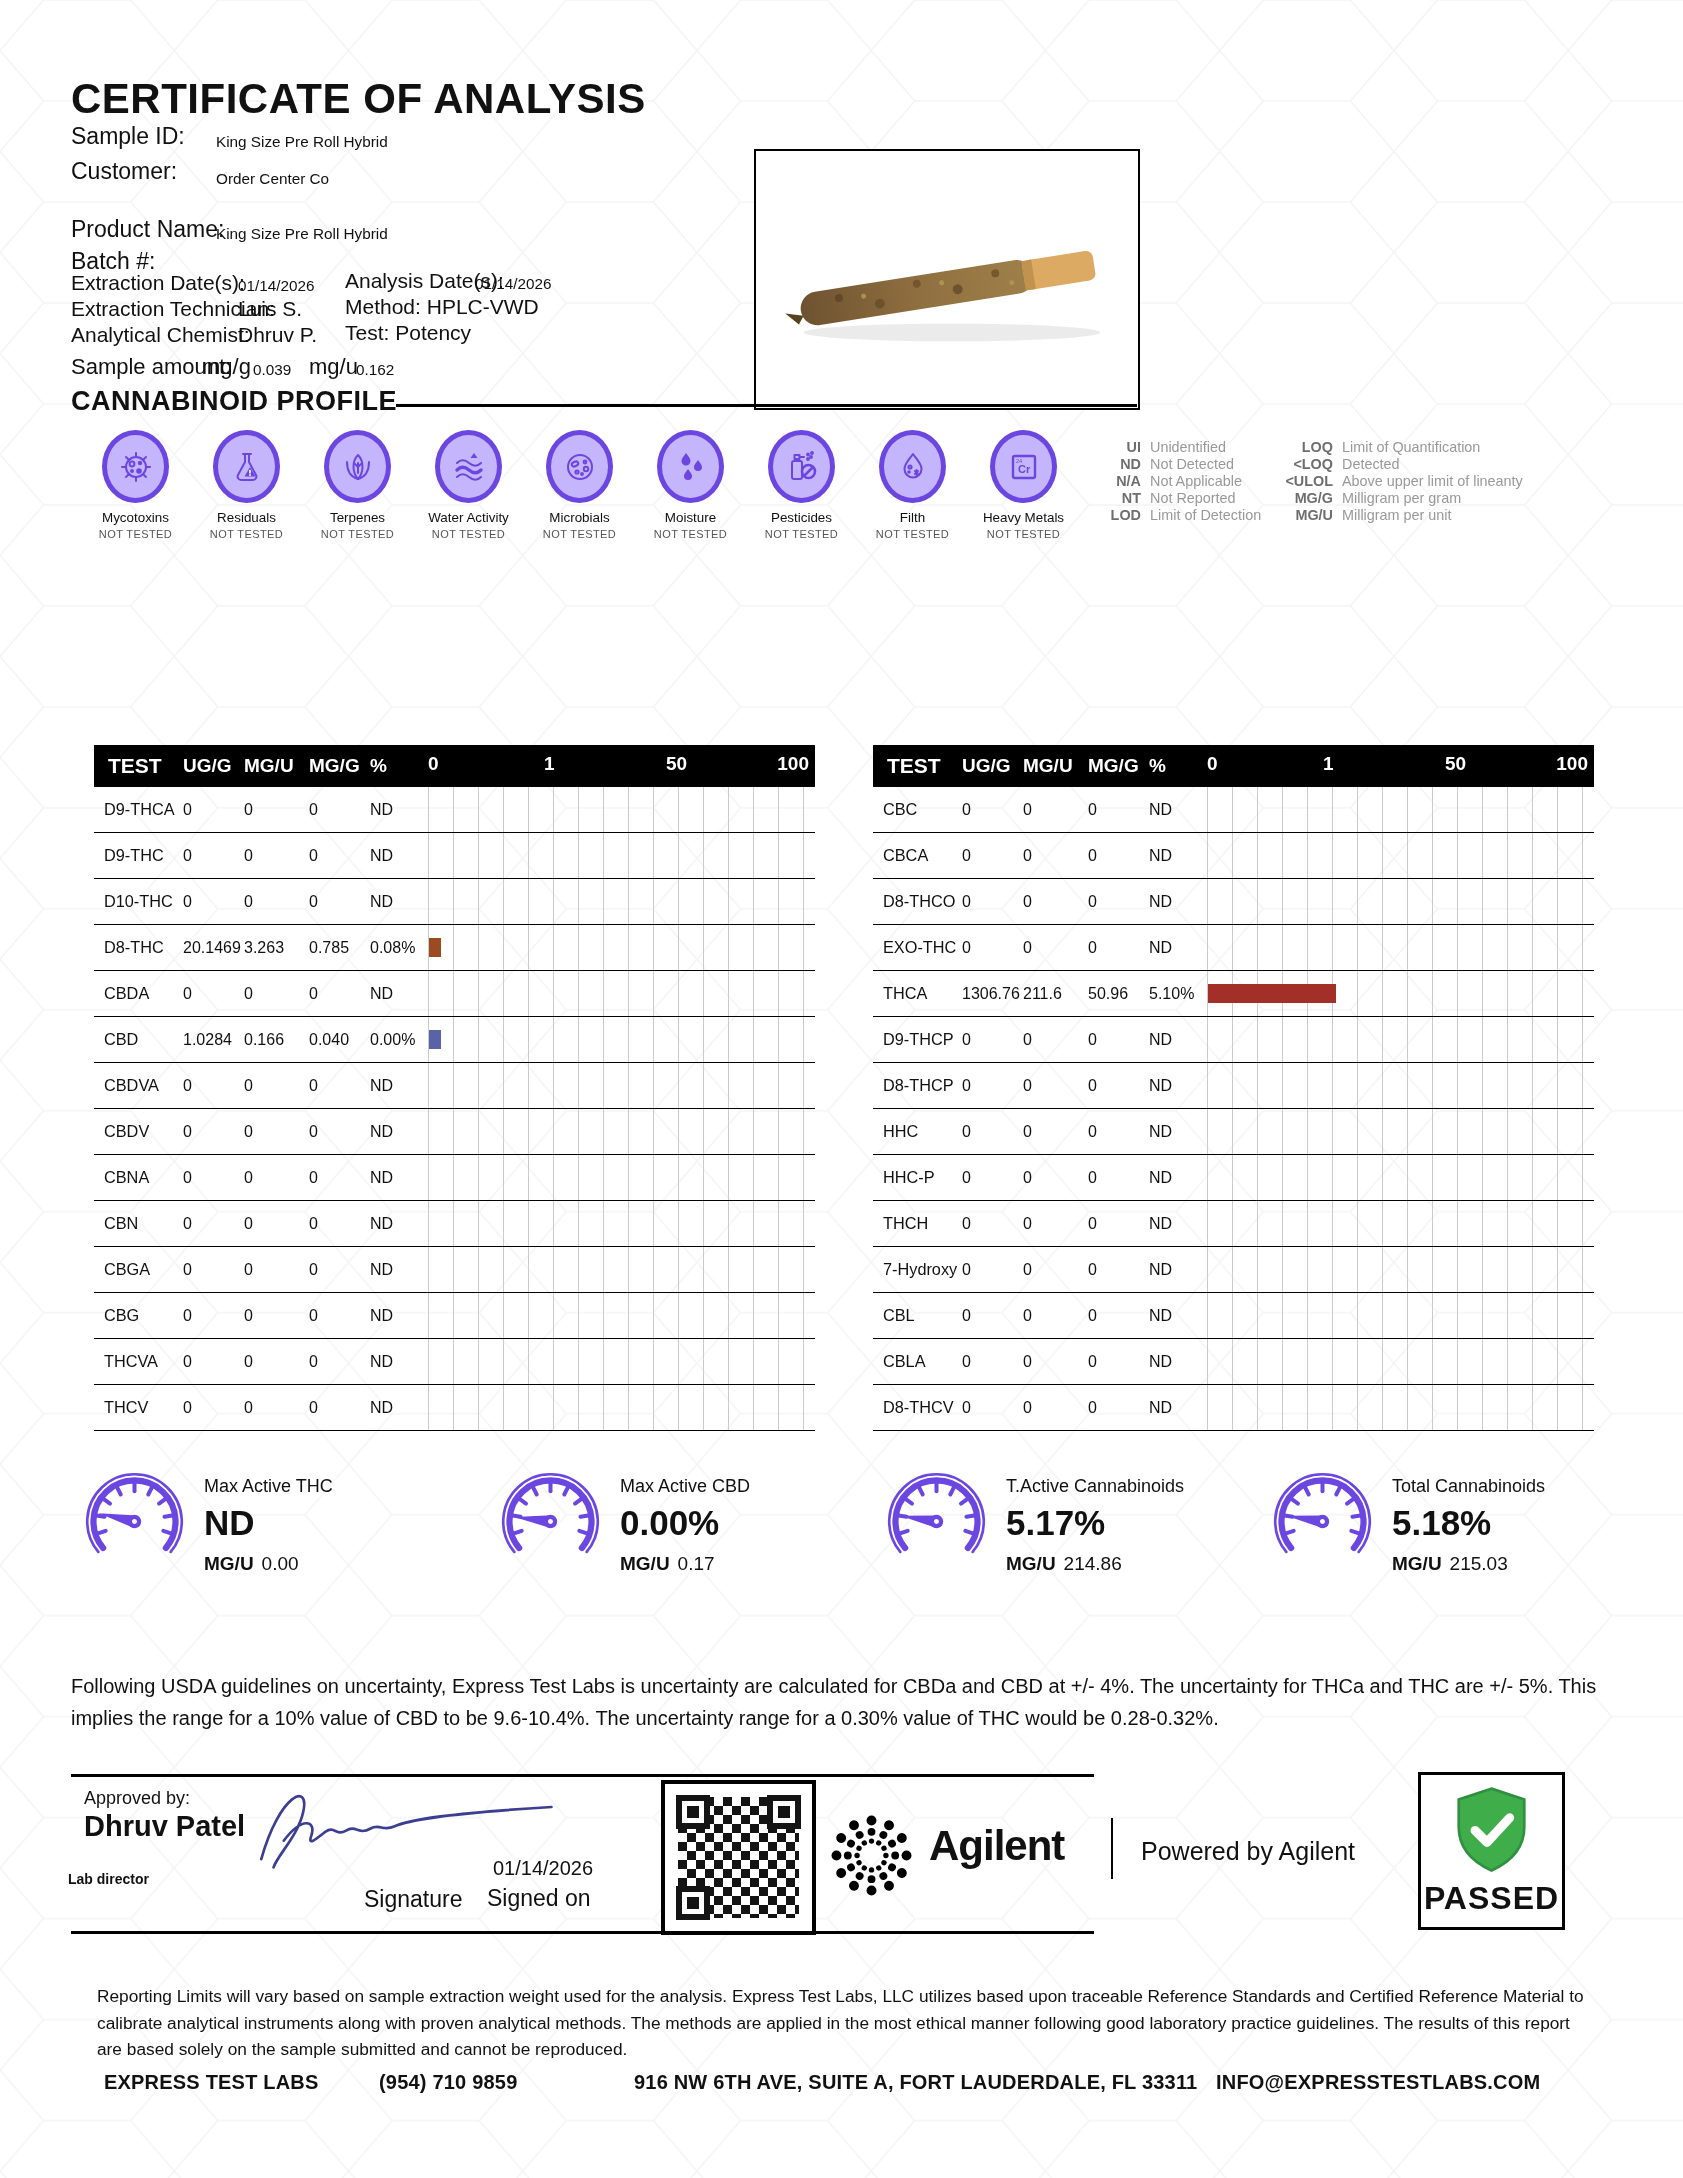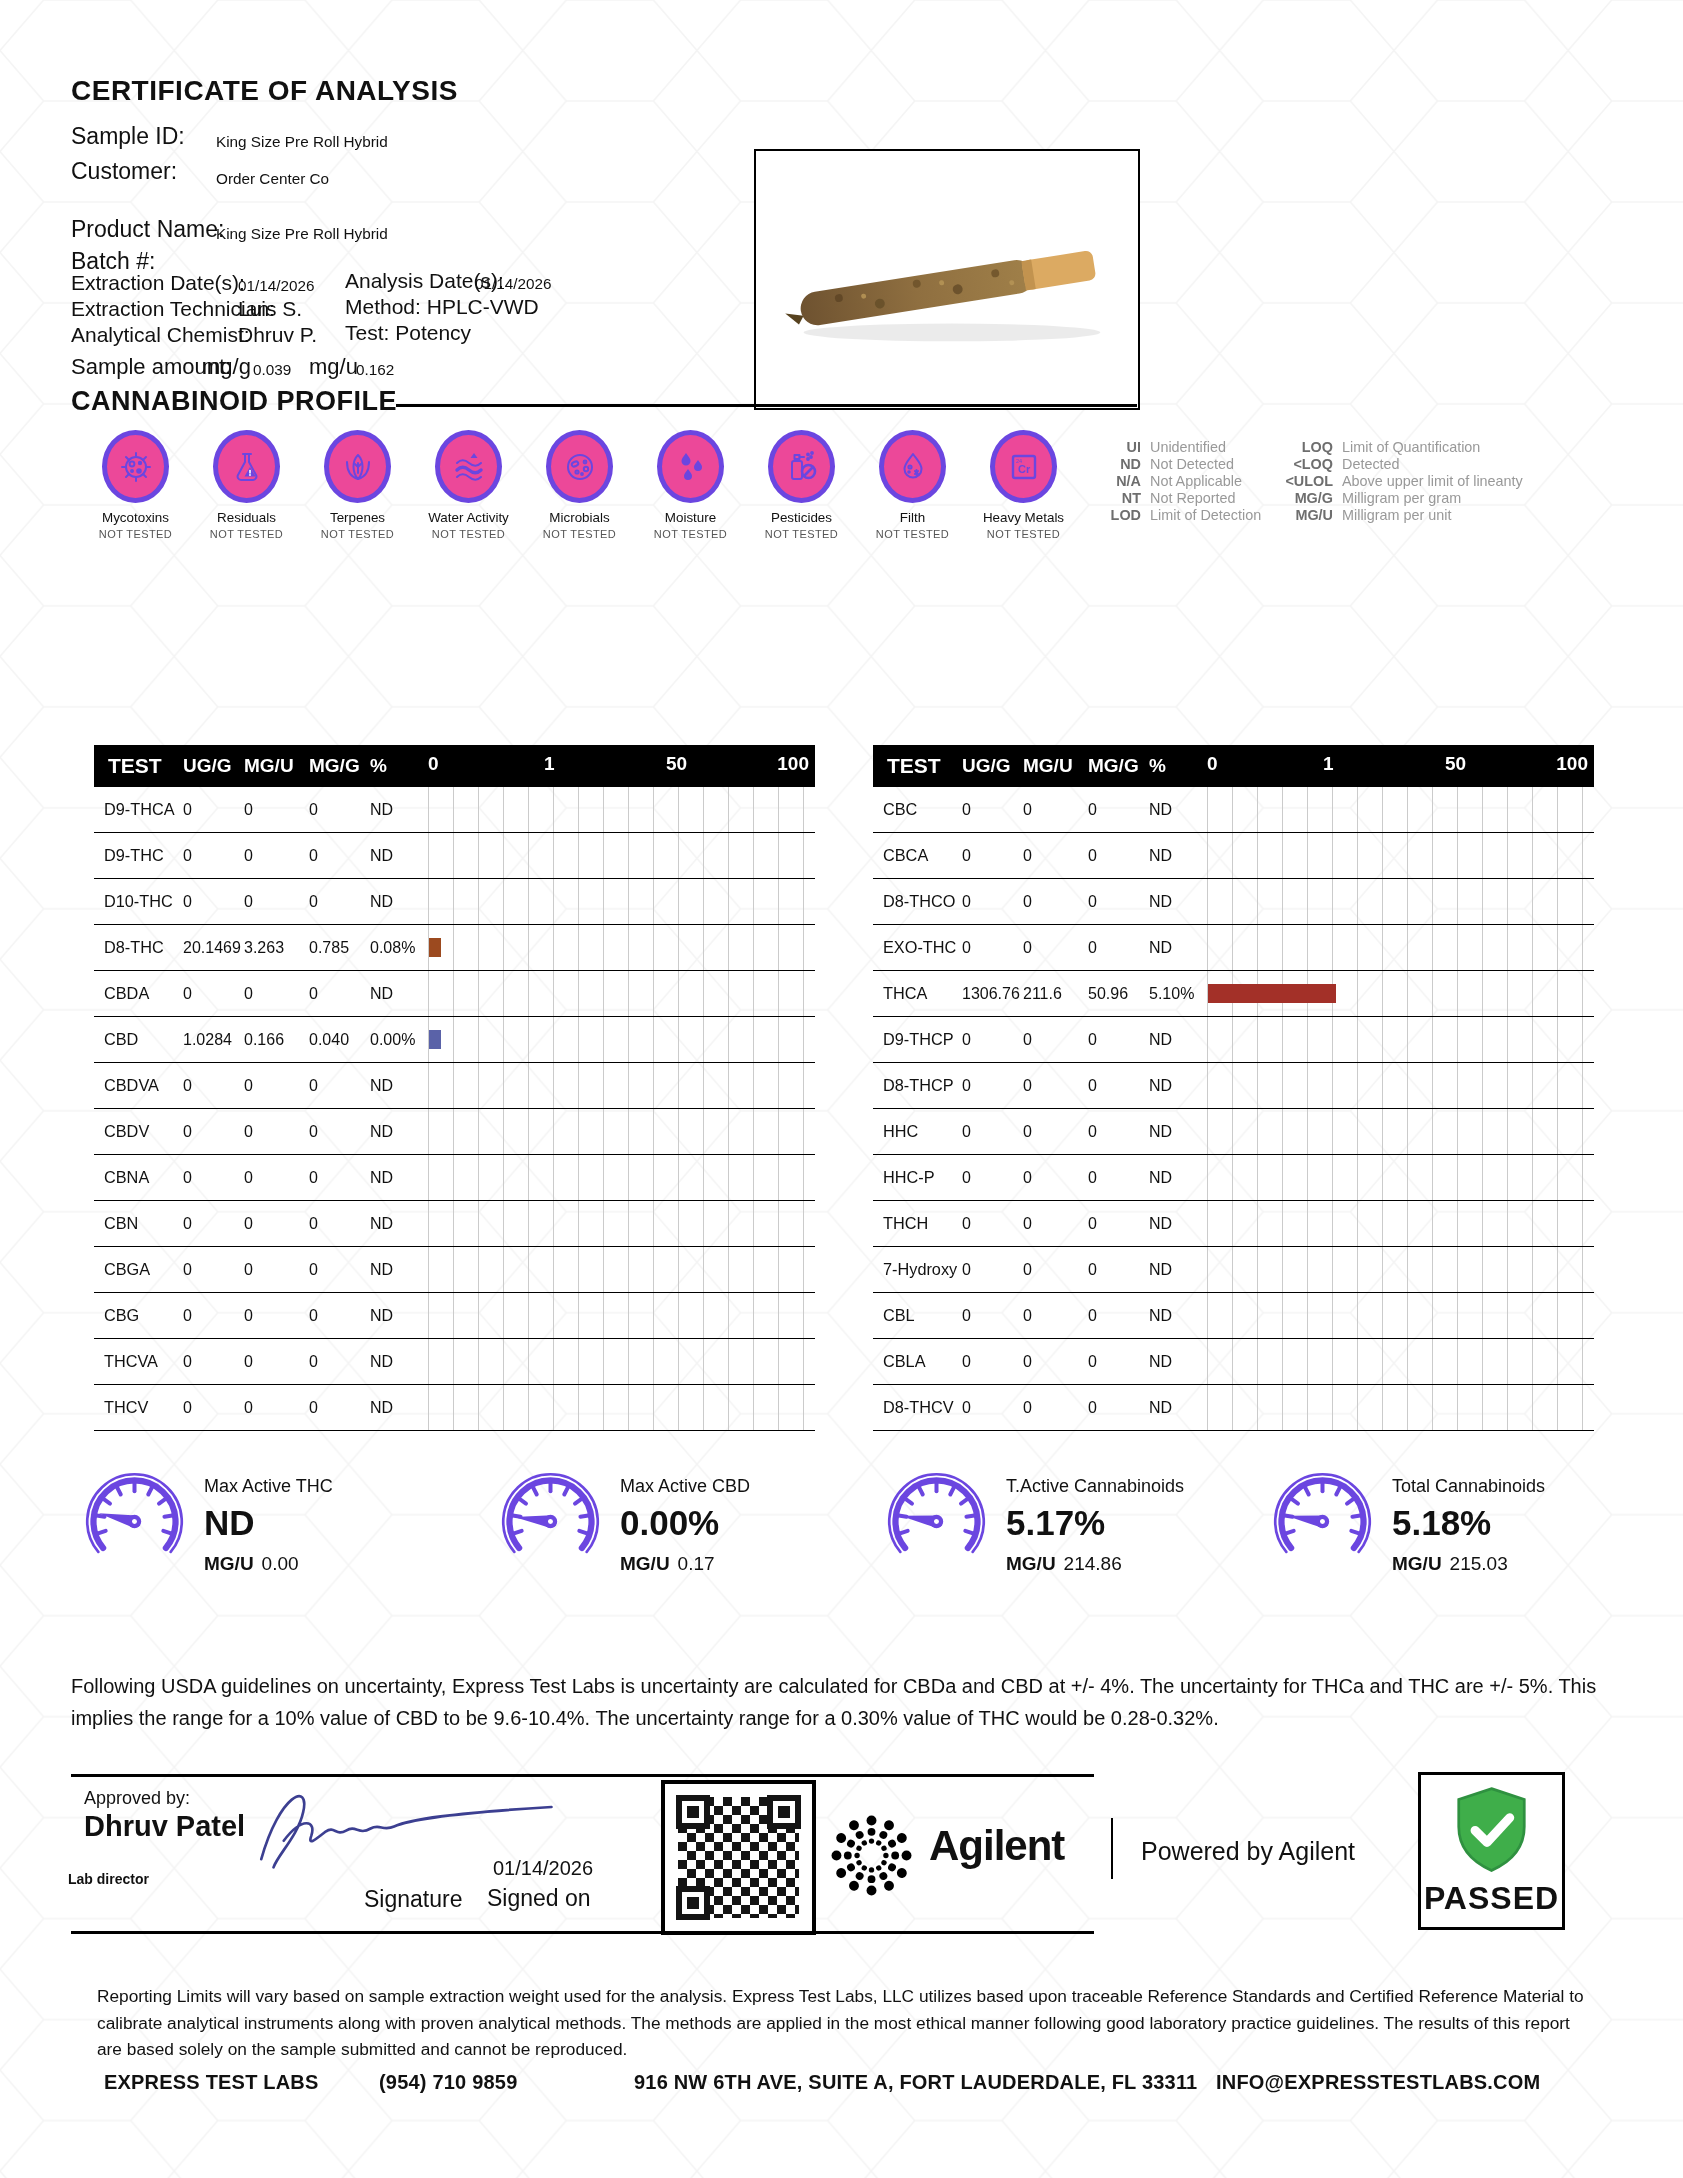--- a/index.html
+++ b/index.html
@@ -1,37 +1,37 @@
 <!DOCTYPE html>
 <html><head>
 <meta charset="utf-8">
 <style>
   html,body{margin:0;padding:0;background:#e8e8e8}
   .page{position:relative;width:1683px;height:2178px;background:#ffffff;font-family:"Liberation Sans",sans-serif;color:#111;overflow:hidden}
   .bgsvg{position:absolute;inset:0;pointer-events:none}
   
-  .title{position:absolute;left:71px;top:75px;margin:0;font-size:28px;font-weight:800;letter-spacing:0.5px}
+  .title{position:absolute;left:71px;top:75px;margin:0;font-size:42px;font-weight:800;letter-spacing:0.5px}
   .logo{position:absolute;left:616px;top:50px;display:flex;align-items:flex-start}
   .logo .t{font-size:60px;line-height:1}
   .ex,.lb{font-weight:800;font-style:italic;letter-spacing:-2px}
   .ts{color:#7a4bea;font-weight:400;letter-spacing:-1px}
   
   .lbl{position:absolute;font-size:23px}
   .lbl2{position:absolute;font-size:21px}
   .val{position:absolute;font-size:15.3px}
   .valmid{position:absolute;font-size:21px}
   
   .photo{position:absolute;left:754px;top:149px;width:382px;height:257px;border:2px solid #000;background:#fff;display:flex;align-items:center;justify-content:center}
   
   .sec-title{position:absolute;left:71px;top:386px;font-size:27px;font-weight:800;letter-spacing:0.5px}
   .sec-line{position:absolute;left:396px;top:404px;width:741px;height:3px;background:#000}
   
   .panels{position:absolute;left:84px;top:430px;display:flex;gap:8px}
   .panel{width:103px;text-align:center}
-  .ring{width:57px;height:63px;border:5px solid #6b46e0;border-radius:50%;margin:0 auto 7px;display:flex;align-items:center;justify-content:center;background:#ec4899}
+  .ring{width:57px;height:63px;border:5px solid #6b46e0;border-radius:50%;margin:0 auto 7px;display:flex;align-items:center;justify-content:center;background:#c4b5fd}
   .pname{font-size:13.4px;font-weight:400}
   .pstat{font-size:11px;color:#555;margin-top:3px;letter-spacing:0.4px}
   
   .legend{position:absolute;top:439px;font-size:14.4px;line-height:17px;color:#999}
   .lg1{left:1107px}
   .lg2{left:1282px}
   .legend b{display:inline-block;color:#6e6e6e;font-weight:700;margin-right:9px;text-align:right}
   .lg1 b{width:34px}
   .lg2 b{width:51px}
   

